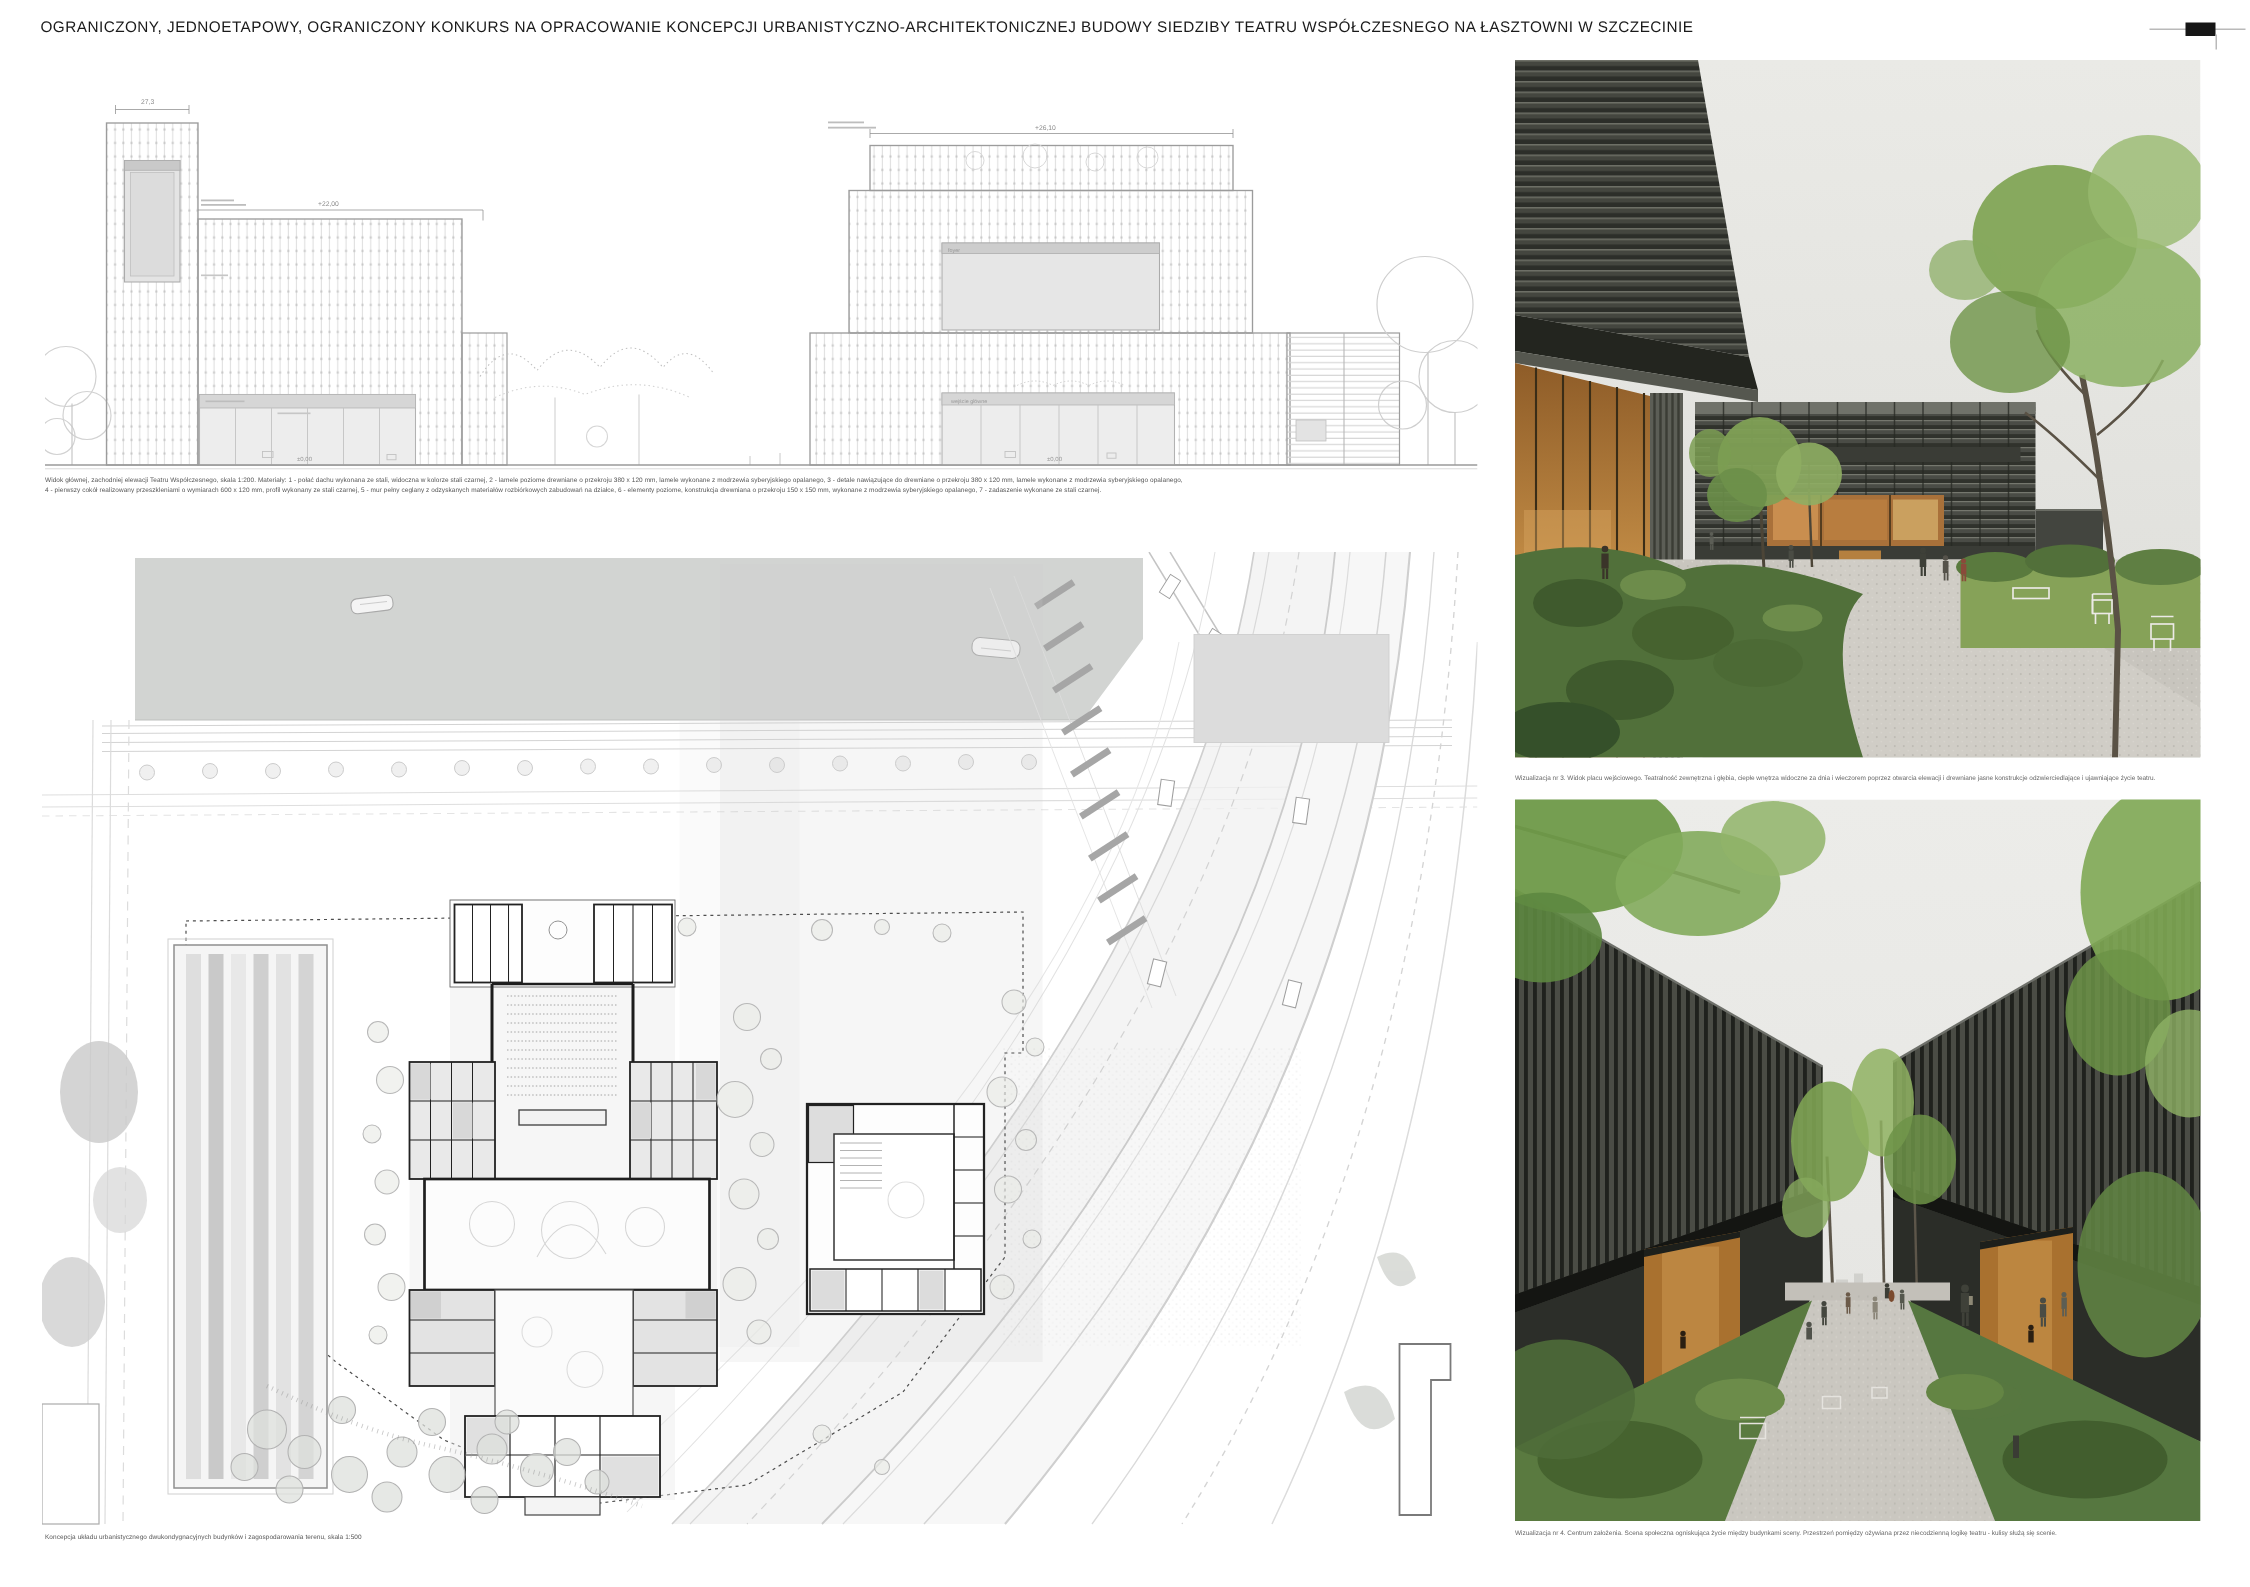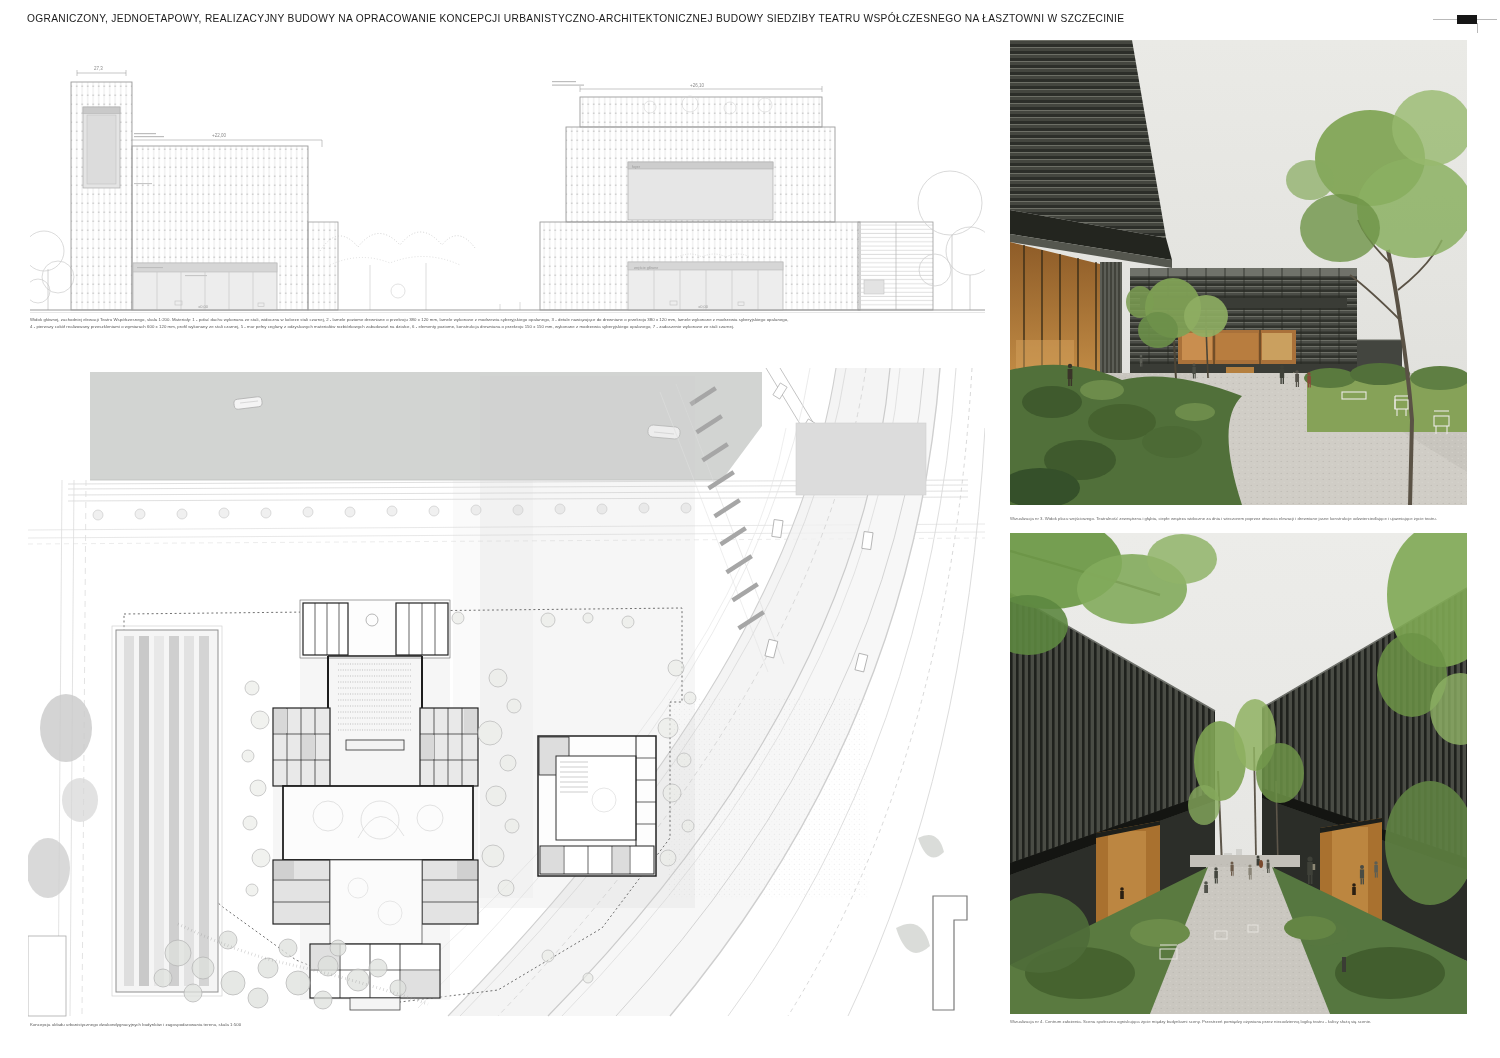--- a/index.html
+++ b/index.html
@@ -12,21 +12,21 @@
   .marker-line{background:#b9b9b9;}
   .marker-rect{background:#161616;}
   svg{display:block;}
   text{font-family:"Liberation Sans", sans-serif;}
 </style>
 </head>
 <body>
 
 <div class="board">
 
-  <div class="abs title">OGRANICZONY, JEDNOETAPOWY, REALIZACYJNY BUDOWY NA OPRACOWANIE KONCEPCJI URBANISTYCZNO-ARCHITEKTONICZNEJ BUDOWY SIEDZIBY TEATRU WSPÓŁCZESNEGO NA ŁASZTOWNI W SZCZECINIE</div>
+  <div class="abs title">OGRANICZONY, JEDNOETAPOWY, OGRANICZONY KONKURS NA OPRACOWANIE KONCEPCJI URBANISTYCZNO-ARCHITEKTONICZNEJ BUDOWY SIEDZIBY TEATRU WSPÓŁCZESNEGO NA ŁASZTOWNI W SZCZECINIE</div>
   <div class="abs" style="left:1433px;top:13px;width:66px;height:20px;">
     <div class="abs marker-line" style="left:0;top:6px;width:64px;height:1px;"></div>
     <div class="abs marker-rect" style="left:24px;top:2px;width:20px;height:9px;"></div>
     <div class="abs marker-line" style="left:44px;top:10px;width:1px;height:10px;"></div>
   </div>
 
   <svg class="abs" style="left:30px;top:55px;" width="955" height="262" viewBox="0 0 955 262">
     <defs>
       <pattern id="vh" width="5.5" height="9" patternUnits="userSpaceOnUse">
         <line x1="2.7" y1="0" x2="2.7" y2="9" stroke="#dedede" stroke-width="0.7"></line>

